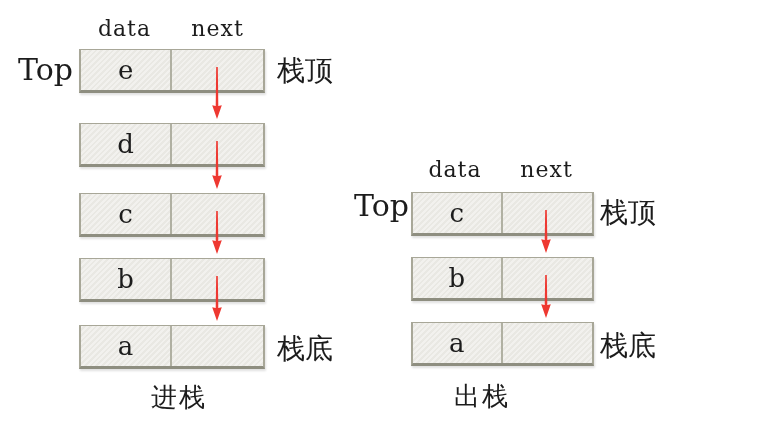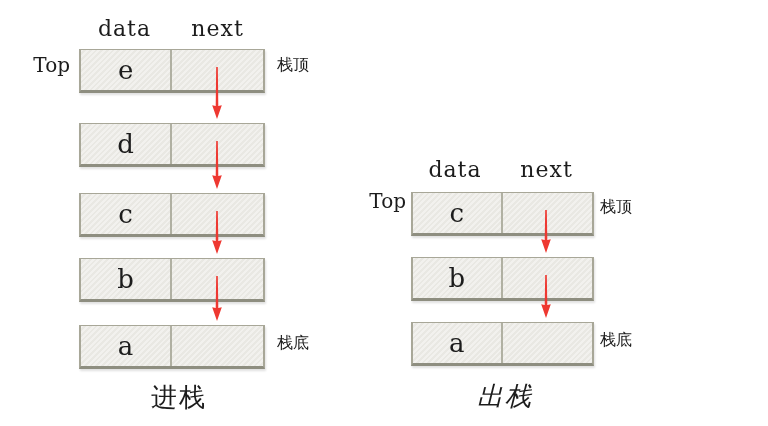--- a/index.html
+++ b/index.html
@@ -11,21 +11,21 @@
     font-family:"DejaVu Serif","Liberation Serif",serif;
     color:#1c1c1c;
   }
   .abs{position:absolute;line-height:1;}
   .col-header{
     font-size:22px;
     text-align:center;
     letter-spacing:1px;
   }
   .top-label{
-    font-size:20px;
+    font-size:30px;
     text-align:right;
   }
   .node{
     position:absolute;
     height:44px;
     display:flex;
     box-sizing:border-box;
     background:repeating-linear-gradient(135deg,#f2f1ee 0px,#f2f1ee 2px,#e9e8e3 2px,#e9e8e3 4px);
     border:2px solid #a8a798;
     border-top-width:1px;
@@ -37,21 +37,21 @@
     align-items:center;
     justify-content:center;
   }
   .cell.data{
     width:49%;
     border-right:2px solid #b0b0a2;
     font-size:26px;
   }
   .cell.next{flex:1;}
   .cjk-label{
-    font-size:16px;
+    font-size:28px;
     font-family:"DejaVu Serif","Liberation Serif",serif;
   }
   .caption{
     font-size:26px;
     text-align:center;
     letter-spacing:2px;
   }
   .arrow{position:absolute;}
   .watermark{
     font-size:13px;
@@ -142,16 +142,16 @@
 
   <svg class="arrow" style="left:538px;top:210px;" width="16" height="43" viewBox="0 0 16 43">
     <path d="M7.2 0 L8.8 0 L9.3 30 L12.8 29.2 L8 43 L3.2 29.2 L6.7 30 Z" fill="#ee3831"></path>
   </svg>
   <svg class="arrow" style="left:538px;top:275px;" width="16" height="43" viewBox="0 0 16 43">
     <path d="M7.2 0 L8.8 0 L9.3 30 L12.8 29.2 L8 43 L3.2 29.2 L6.7 30 Z" fill="#ee3831"></path>
   </svg>
 
   <div class="abs cjk-label" style="left:600px;top:199px;">栈顶</div>
   <div class="abs cjk-label" style="left:600px;top:332px;">栈底</div>
-  <div class="abs caption" style="left:445px;top:383px;width:120px;font-style:italic;">出栈</div>
+  <div class="abs caption" style="left:422px;top:383px;width:120px;">出栈</div>
 
 
 </div>
 
 </body></html>

